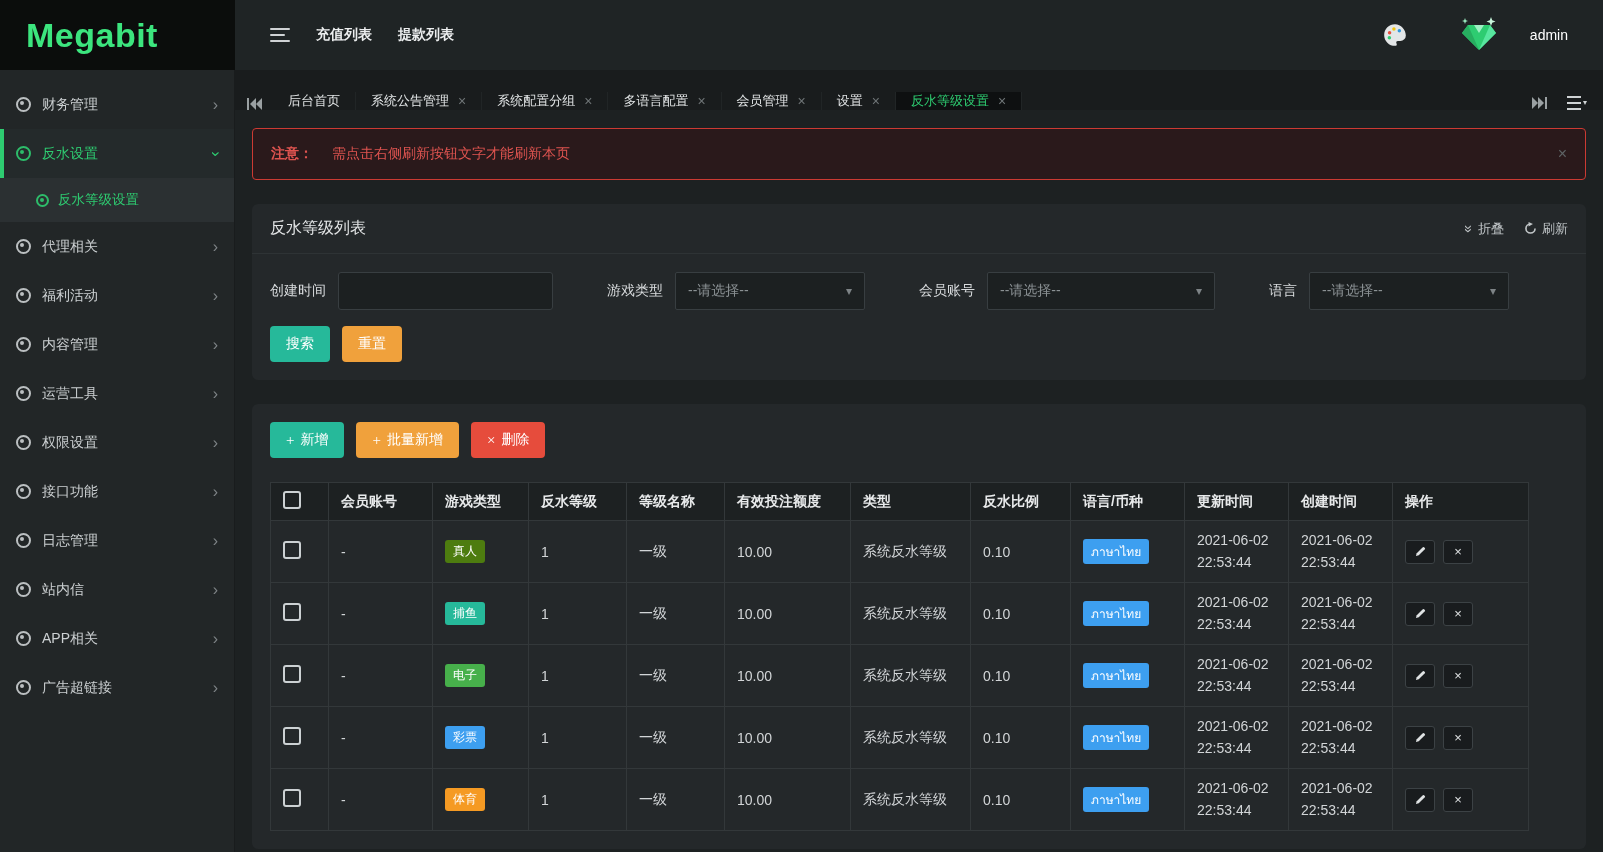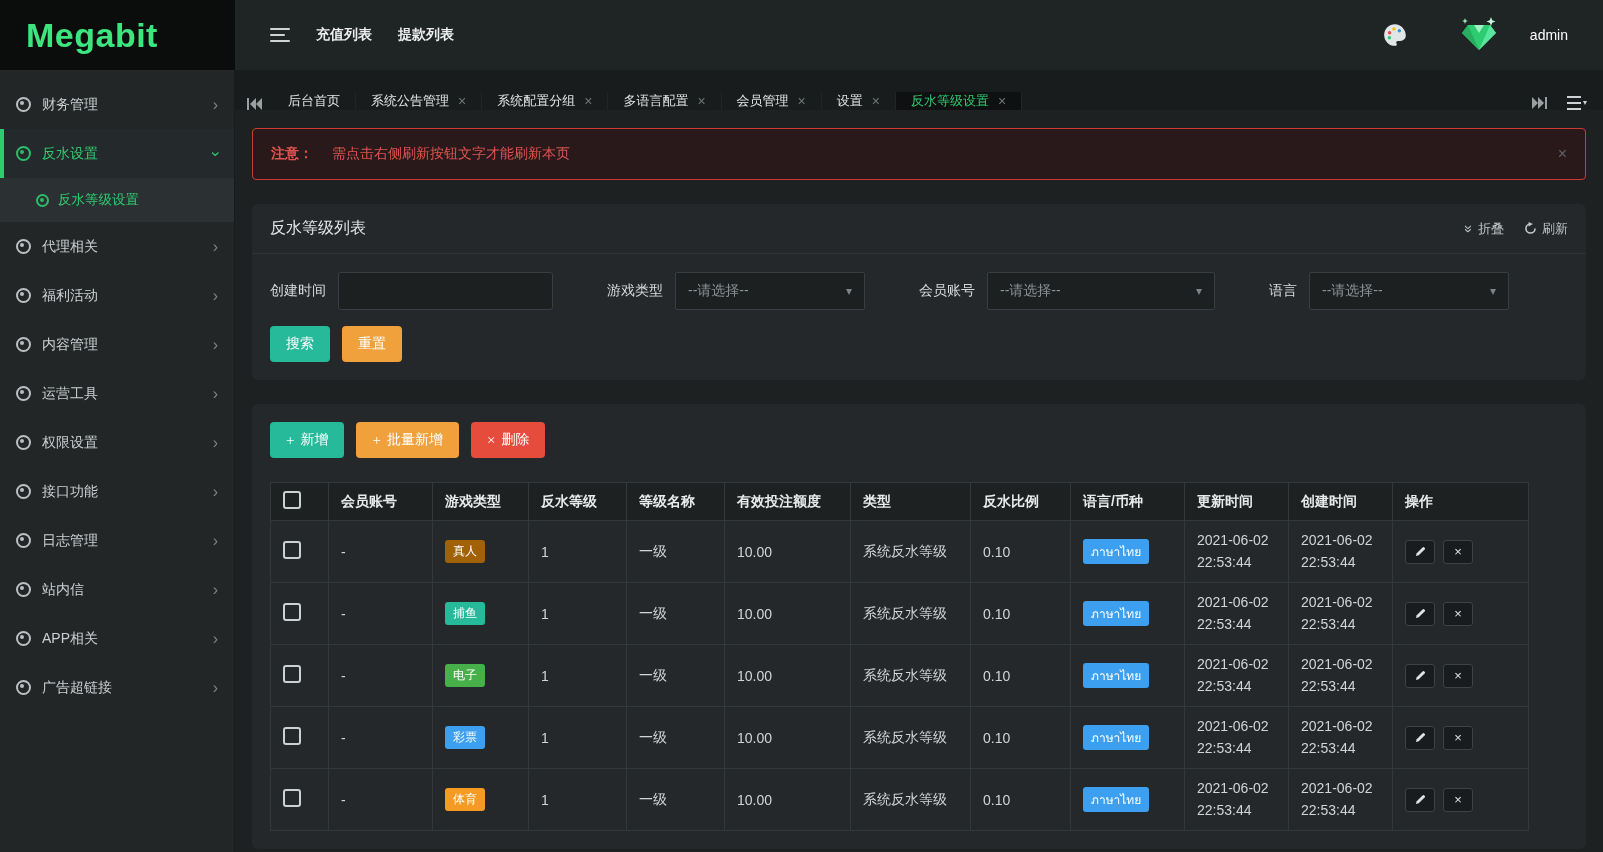--- a/index.html
+++ b/index.html
@@ -369,21 +369,21 @@
                     <th>语言/币种</th>
                     <th>更新时间</th>
                     <th>创建时间</th>
                     <th>操作</th>
                   </tr>
                 </thead>
               <tbody>
                   <tr>
                     <td><span class="checkbox"></span></td>
                     <td>-</td>
-                    <td><span class="badge" style="background: #a16207;">真人</span></td>
+                    <td><span class="badge" style="background: #4d7c0f;">真人</span></td>
                     <td>1</td>
                     <td>一级</td>
                     <td>10.00</td>
                     <td class="type-cell">系统反水等级</td>
                     <td>0.10</td>
                     <td><span class="badge" style="background: rgb(61, 159, 240);">ภาษาไทย</span></td>
                     <td class="time-cell">2021-06-02 22:53:44</td>
                     <td class="time-cell">2021-06-02 22:53:44</td>
                     <td class="op-cell"><button class="op-btn">
                         <svg width="11" height="11" viewBox="0 0 12 12">

